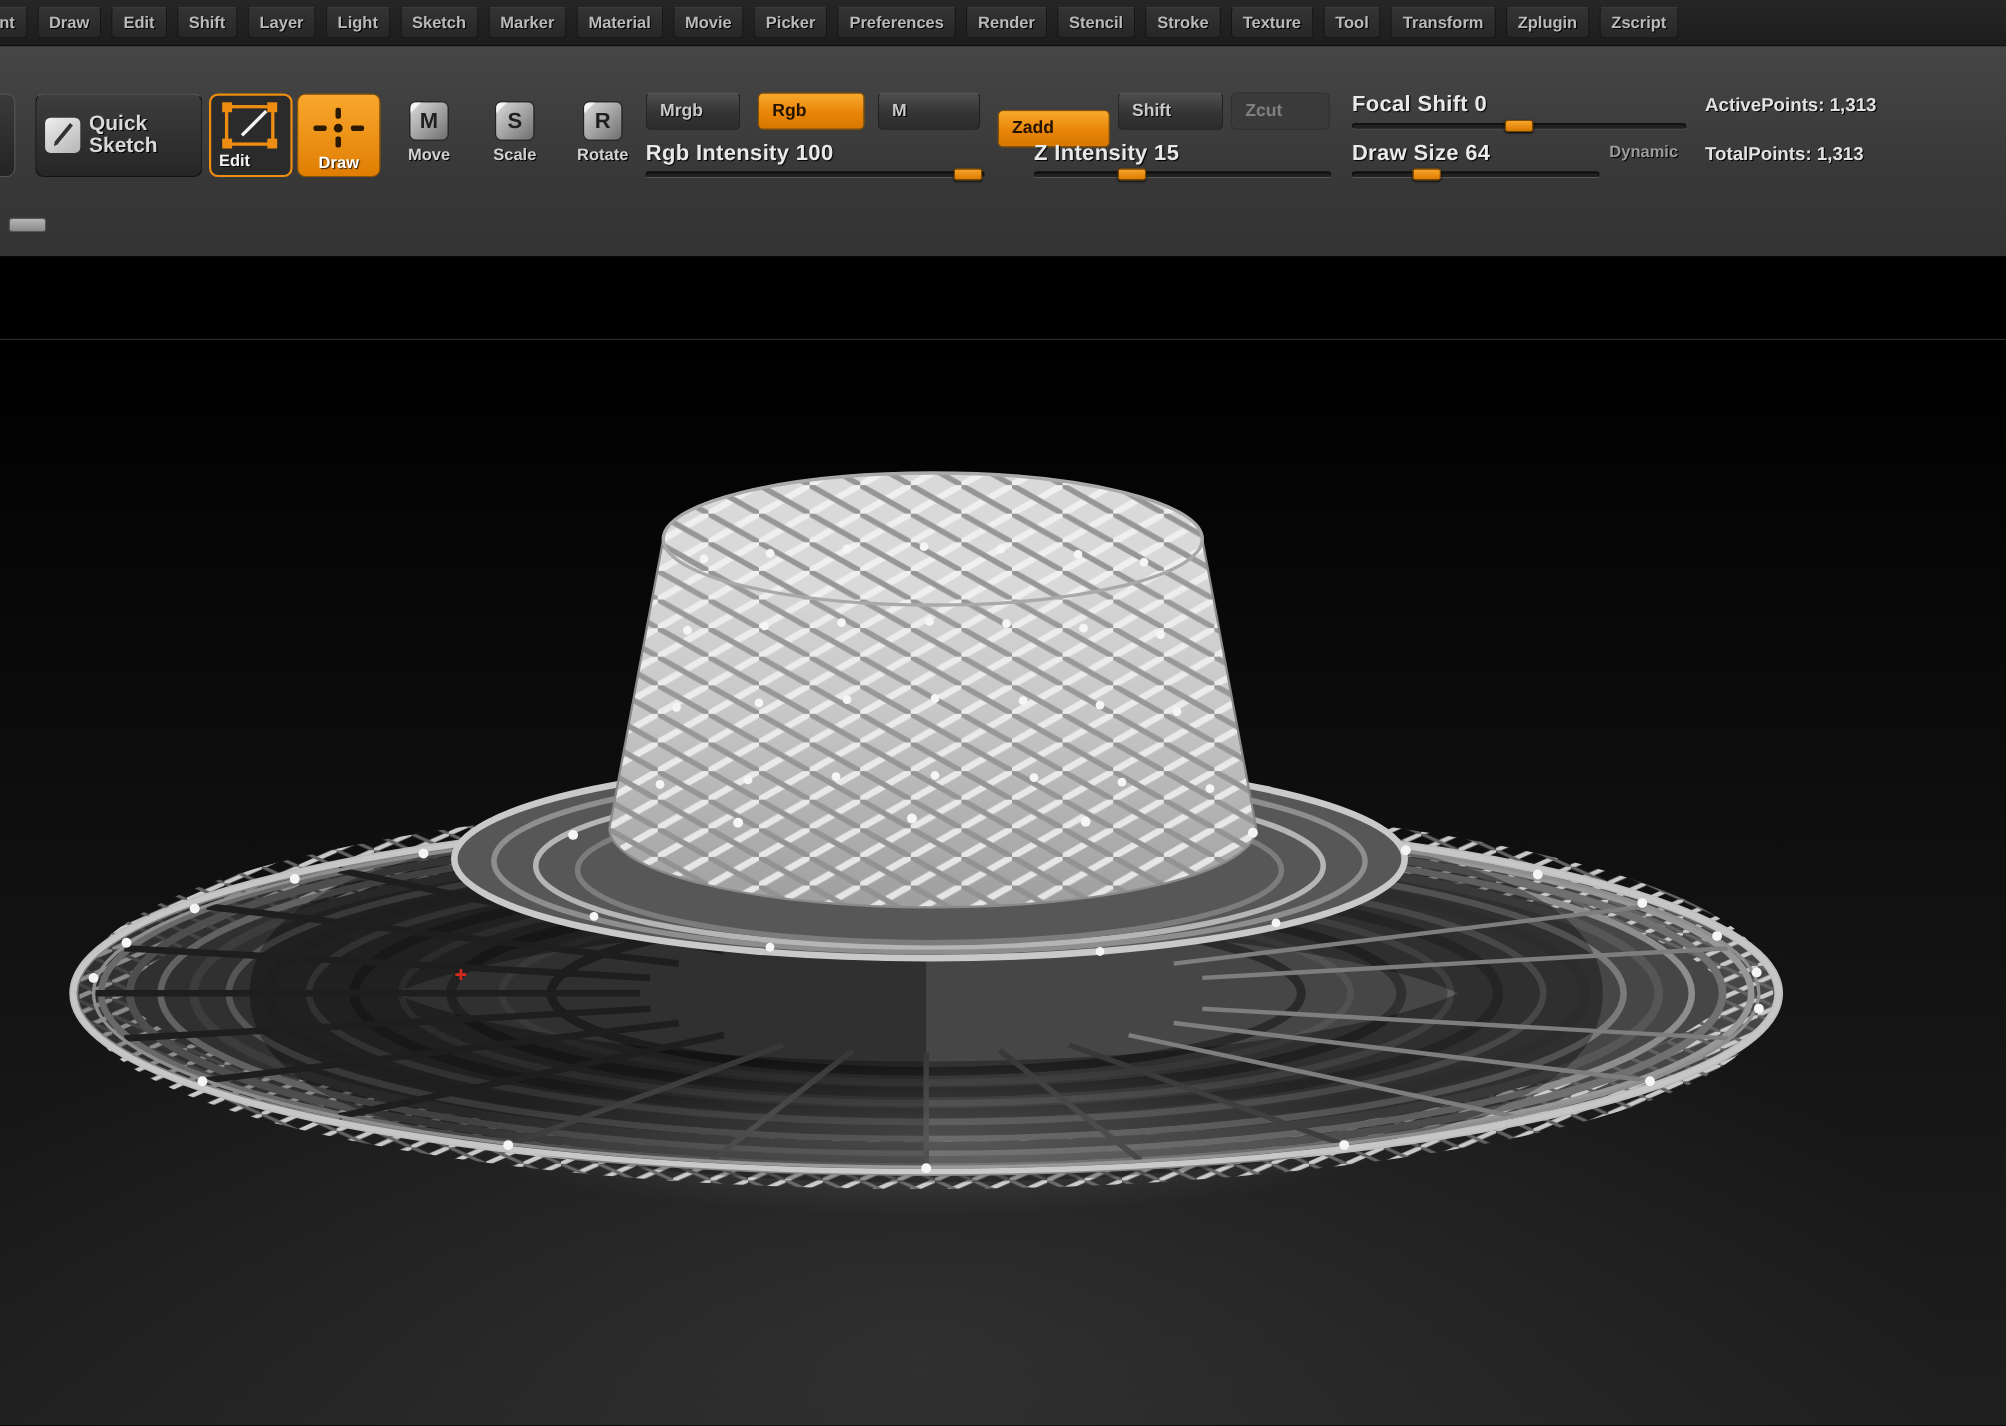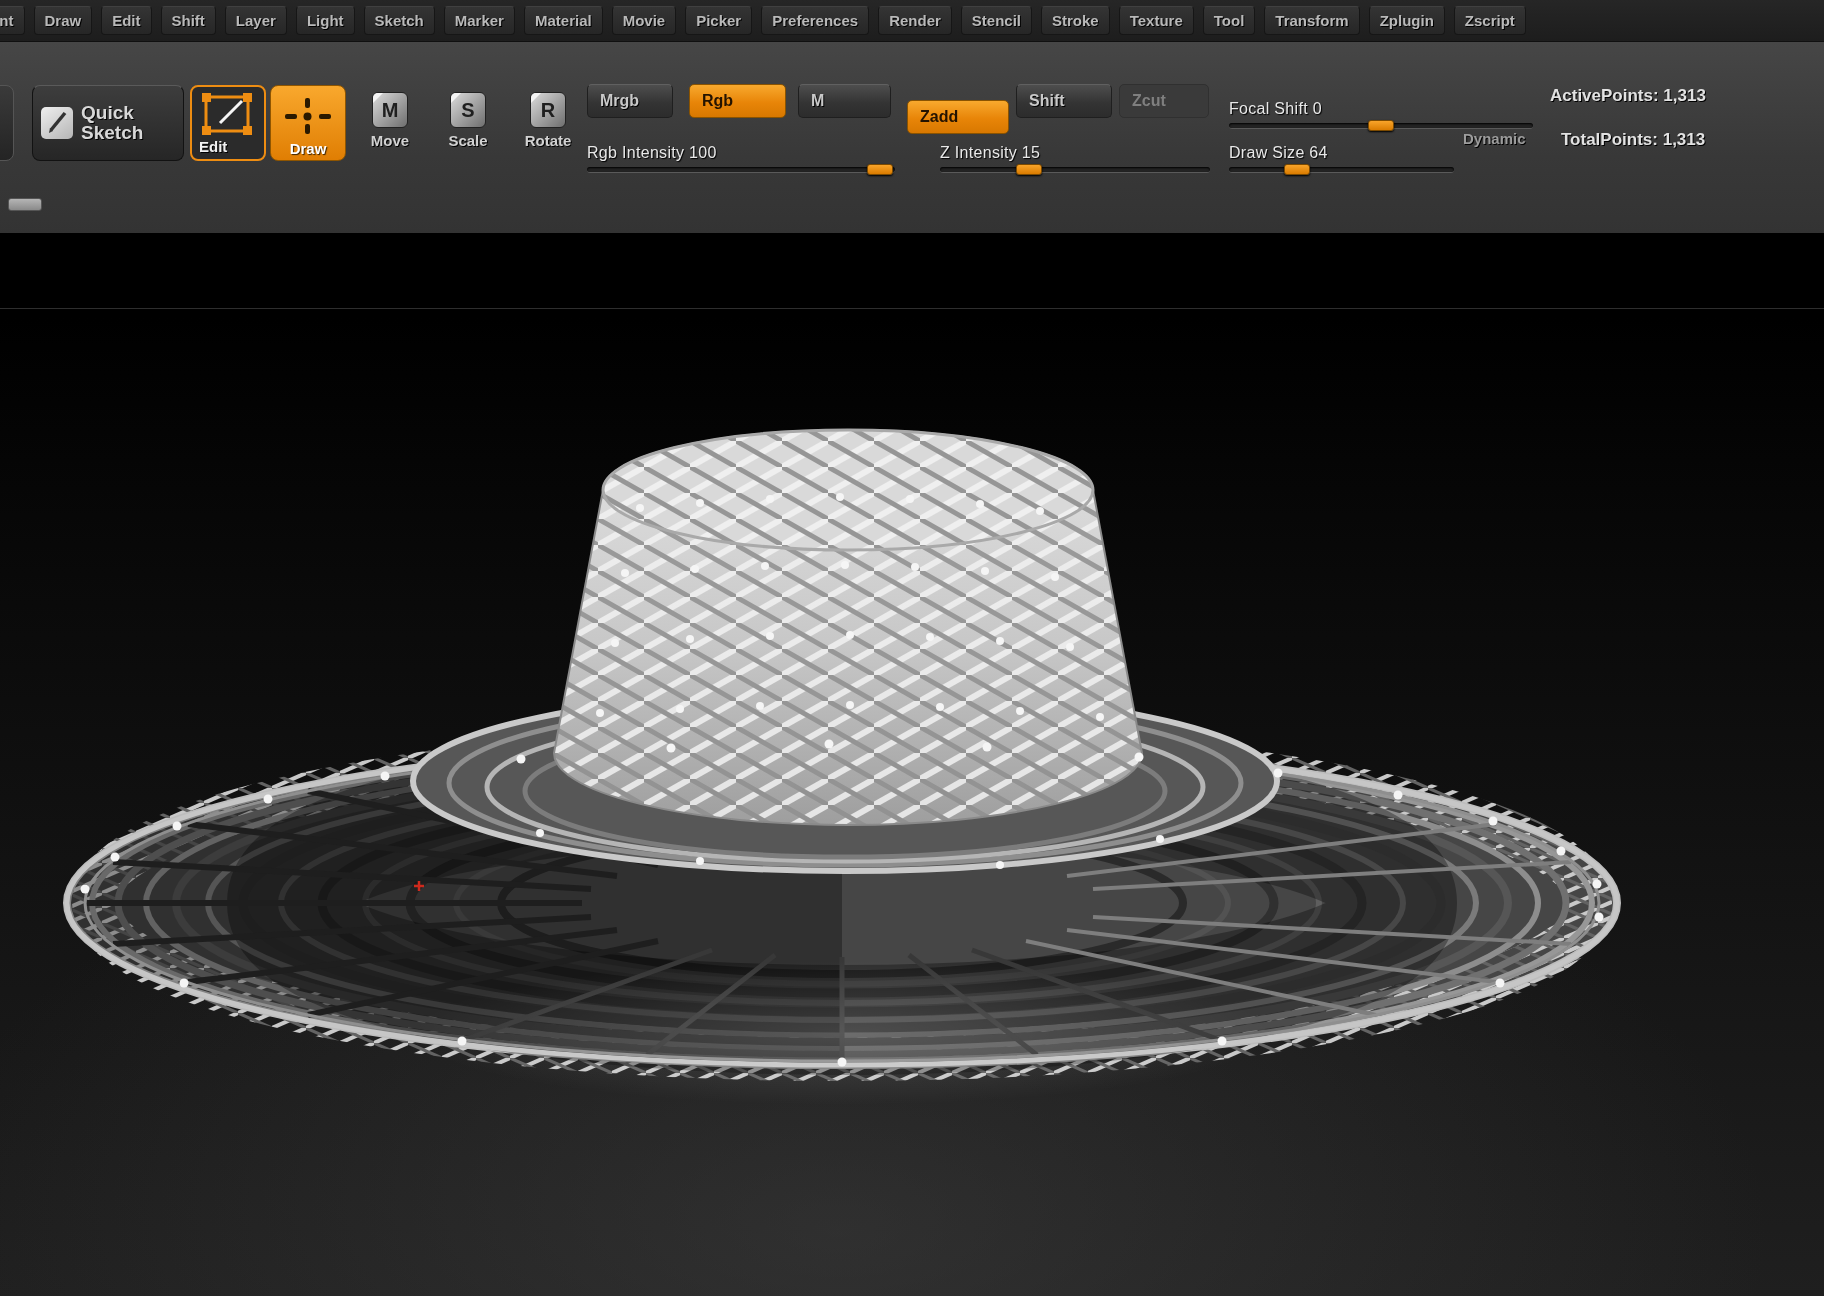--- a/index.html
+++ b/index.html
@@ -41,21 +41,21 @@
   .tile::before{content:"";position:absolute;left:0;top:0;border-style:solid;border-width:10px 10px 0 0;border-color:#f5f5f5 transparent transparent transparent;border-top-left-radius:5px;}
   .tlabel{font-size:15px;font-weight:bold;color:#d2d2d2;text-shadow:1px 1px 0 #000;}
 
   .pill{top:42px;height:34px;border-radius:5px;display:flex;align-items:center;padding:0 12px;
     font-size:16px;font-weight:bold;color:#c9c9c9;text-shadow:1px 1px 0 #000;
     background:linear-gradient(#4e4e4e,#343434 55%,#2c2c2c);border:1px solid #1f1f1f;border-top-color:#606060;}
   .pill.orange{background:linear-gradient(#f8a92e,#e88508 55%,#d87800);color:#241300;text-shadow:none;border:1px solid #8a5300;}
   .pill.disabled{background:#3a3a3a;color:#7f7f7f;border:1px solid #303030;text-shadow:none;}
 
   .slider{height:34px;}
-  .slider-label{font-size:16px;font-weight:normal;color:#e9e9e9;text-shadow:1px 1px 1px #000;letter-spacing:0.3px;white-space:nowrap;margin-top:16px;}
+  .slider-label{font-size:20px;font-weight:bold;color:#e9e9e9;text-shadow:1px 1px 1px #000;letter-spacing:0.3px;white-space:nowrap;}
   .slider-track{position:relative;margin-top:5px;height:6px;background:#232323;border-radius:3px;
     border-bottom:1px solid #5a5a5a;box-shadow:inset 0 1px 2px #000;}
   .slider-nub{position:absolute;top:-3px;width:26px;height:11px;border-radius:3px;transform:translateX(-50%);
     background:linear-gradient(#f9a42a,#da7c00);border:1px solid #7c4a00;box-shadow:0 1px 2px #000;}
 
   .dynamic{font-size:15px;font-weight:bold;color:#9c9c9c;text-shadow:1px 1px 0 #000;text-align:center;}
   .stat{font-size:17px;font-weight:bold;color:#e2e2e2;text-shadow:1px 1px 0 #000;white-space:nowrap;}
 
   .mini-bar{left:8px;top:156px;width:34px;height:13px;border-radius:3px;background:linear-gradient(#b5b5b5,#8a8a8a);border:1px solid #555;}
 
@@ -180,21 +180,21 @@
     <div class="abs slider" style="left:1229px;top:86px;width:225px;">
       <div class="slider-label">Draw Size 64</div>
       <div class="slider-track">
         <div class="slider-nub" style="left: 30%;"></div>
       </div>
     </div>
 
     <div class="abs dynamic" style="left:1463px;top:88px;">Dynamic</div>
 
     <div class="abs stat" style="left:1550px;top:44px;">ActivePoints: 1,313</div>
-    <div class="abs stat" style="left:1550px;top:88px;margin-left:11px;">TotalPoints: 1,313</div>
+    <div class="abs stat" style="left:1550px;top:88px;">TotalPoints: 1,313</div>
 
     <div class="abs mini-bar"></div>
   </div>
 
   <div class="canvas">
     <div class="doc-topline"></div>
 
     <svg class="hat-svg" width="1824" height="1063" viewBox="0 0 1824 1063">
       <defs>
         <linearGradient id="crownGrad" x1="0" y1="0" x2="0" y2="1">

